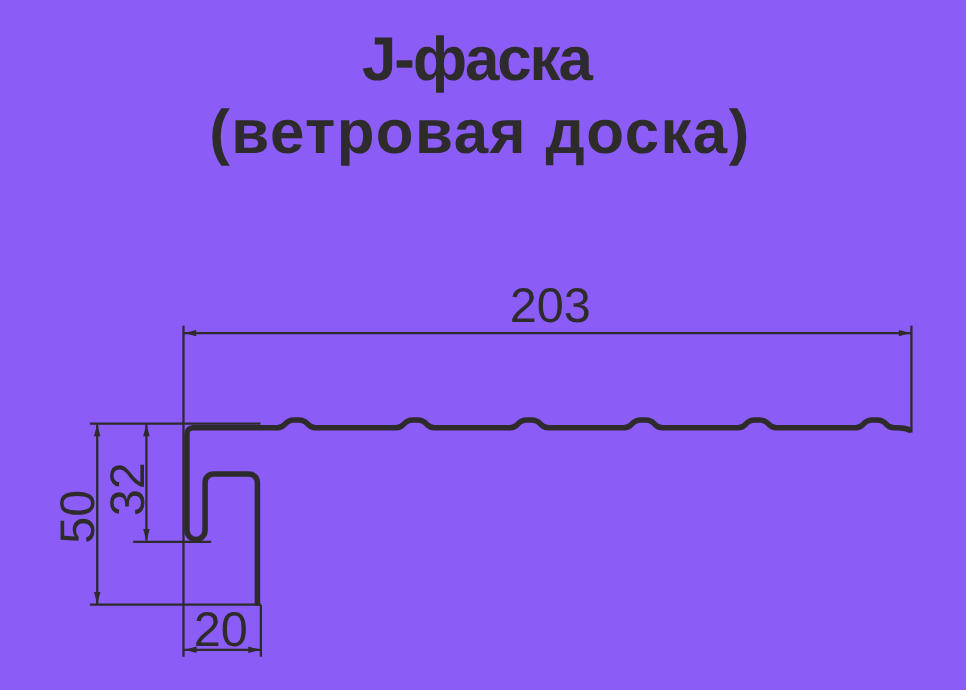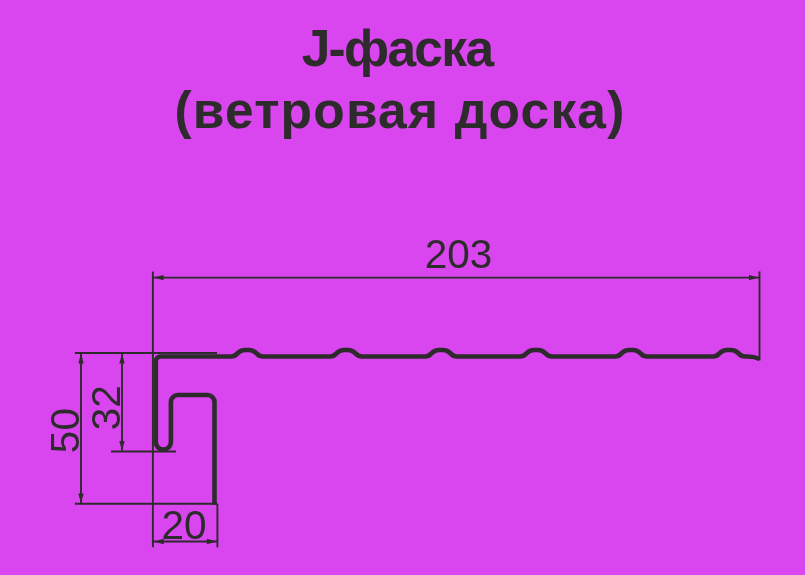--- a/index.html
+++ b/index.html
@@ -1,16 +1,16 @@
 <!DOCTYPE html>
 <html><head>
 <meta charset="utf-8">
 <style>
   html,body{margin:0;padding:0;background:#ffffff;}
-  .page{position:relative;width:805px;height:575px;background:#d946ef;overflow:hidden;}
+  .page{position:relative;width:805px;height:575px;background:#8b5cf6;overflow:hidden;}
   svg{display:block;}
   text{font-family:"Liberation Sans",sans-serif;fill:#2e2b2c;}
 </style>
 </head>
 <body>
 <div class="page">
 <svg width="805" height="575" viewBox="0 0 805 575">
 
   <text x="397" y="66.4" font-size="51.5" font-weight="bold" letter-spacing="-1.7" text-anchor="middle">J-фаска</text>
   <text x="400" y="127.9" font-size="51.5" font-weight="bold" letter-spacing="1.2" text-anchor="middle">(ветровая доска)</text>

